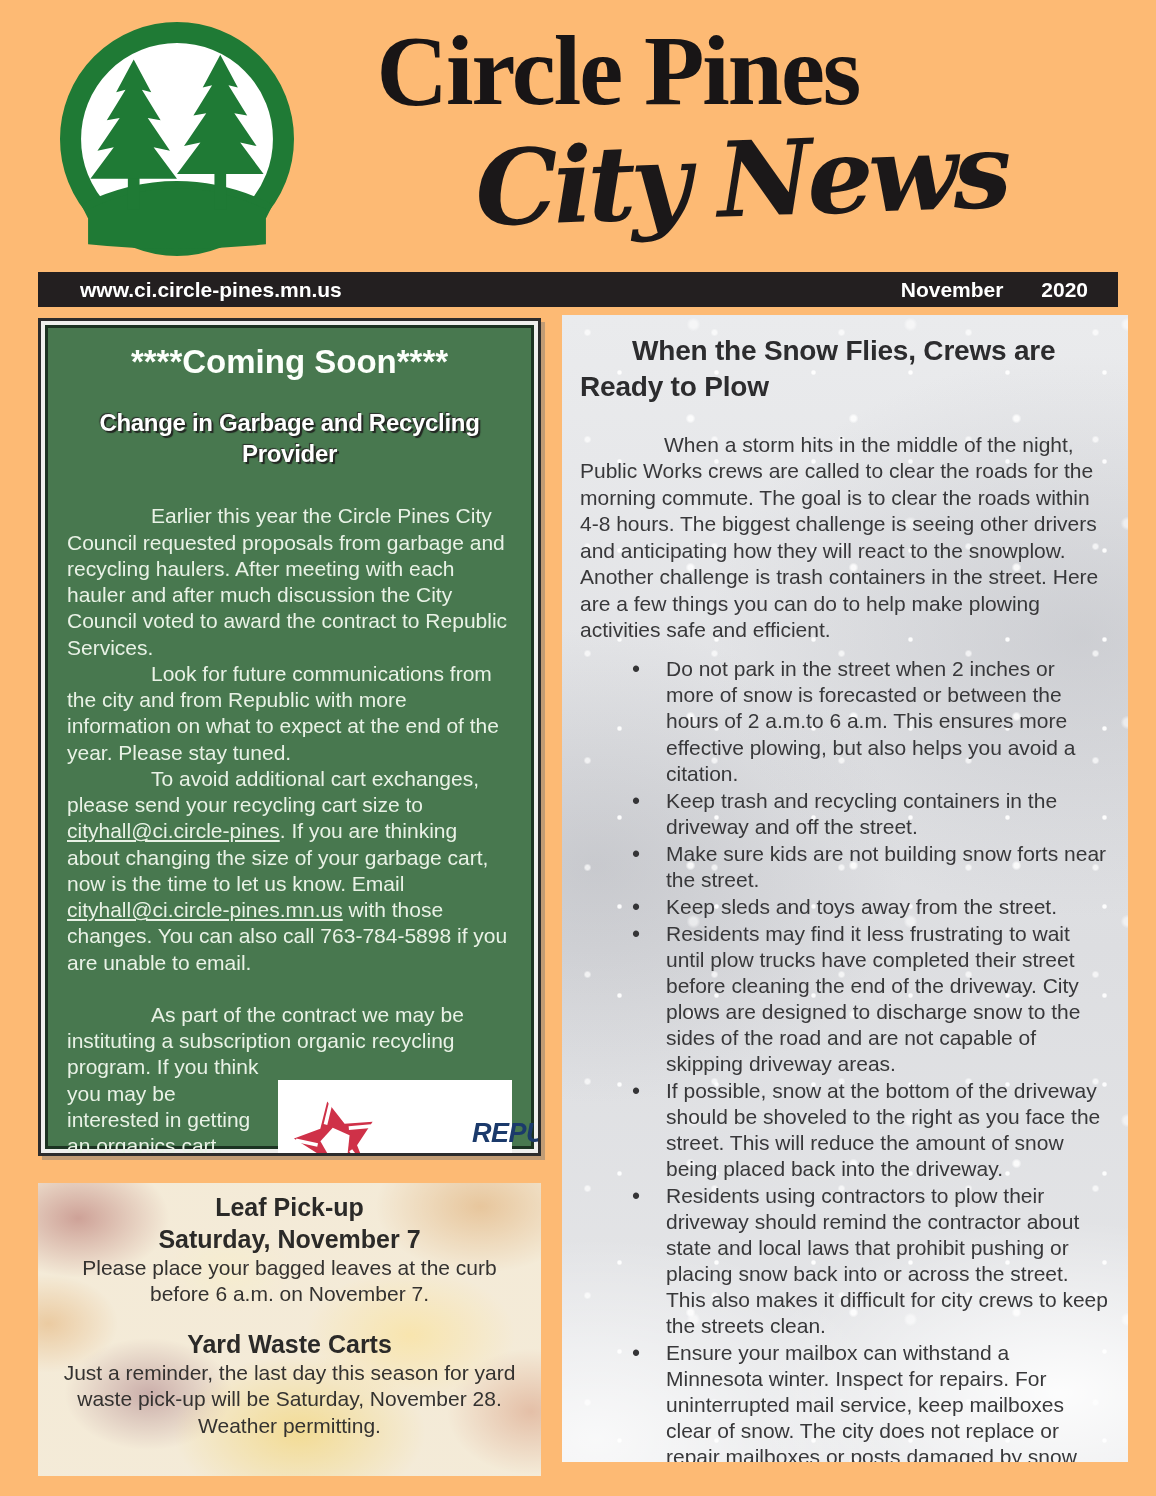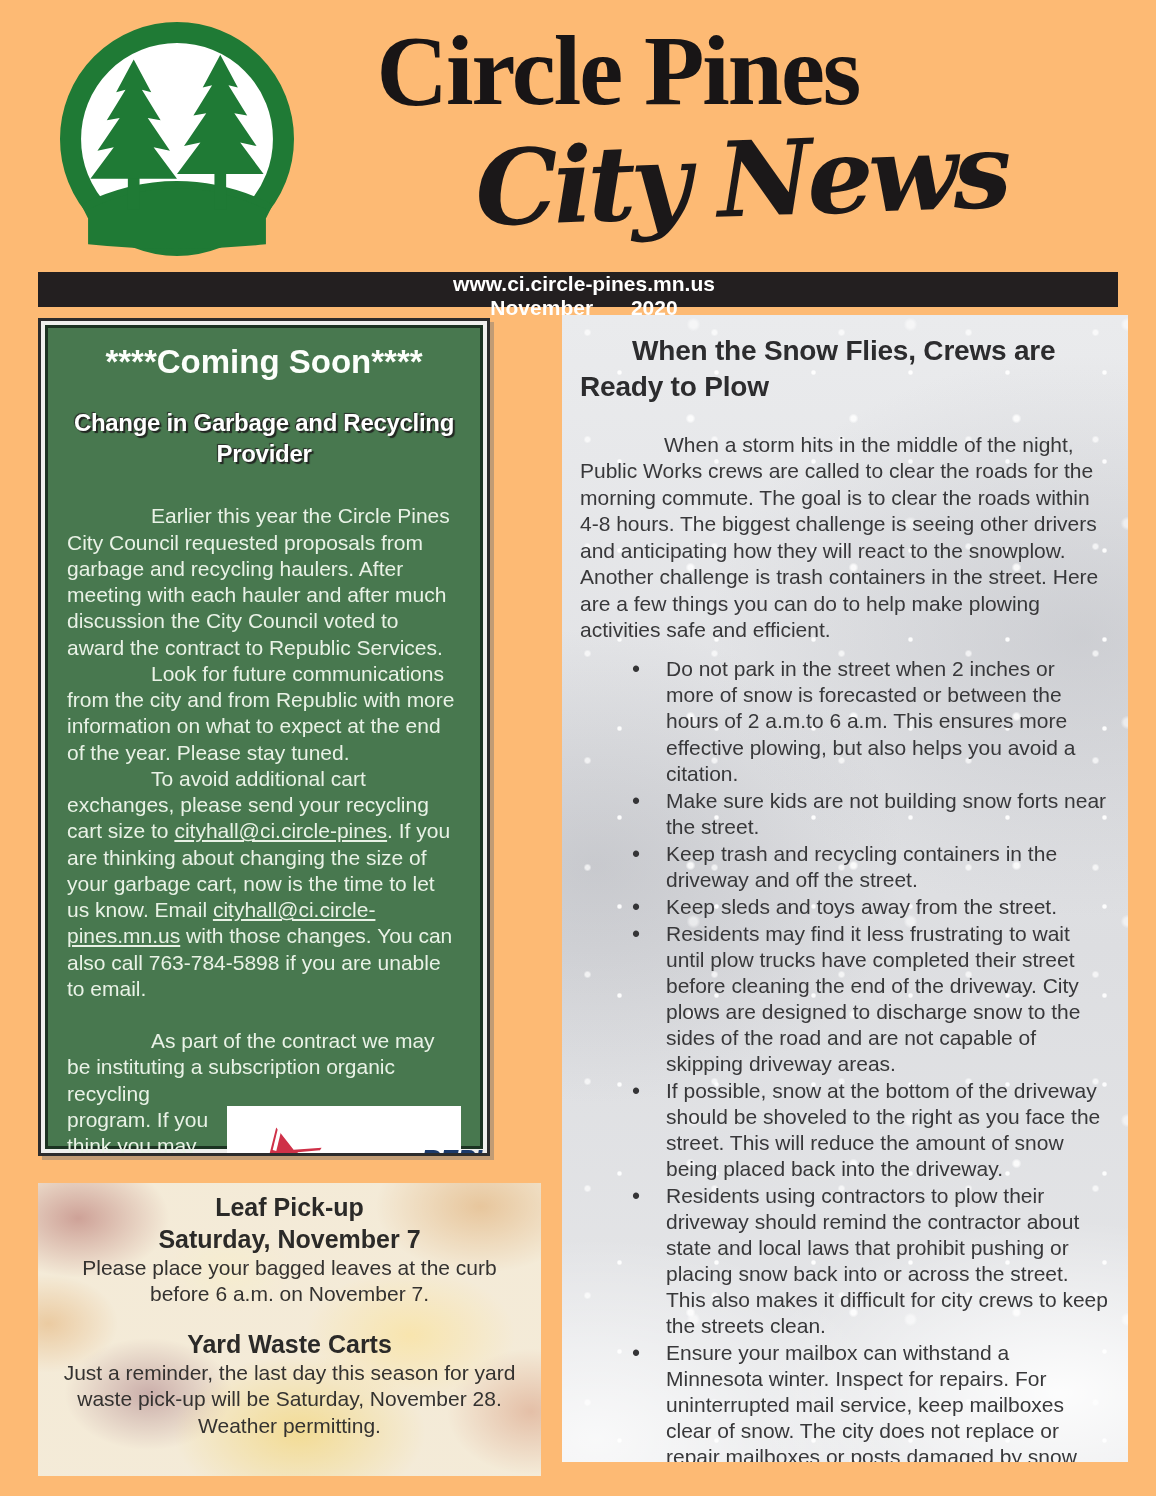--- a/index.html
+++ b/index.html
@@ -31,28 +31,28 @@
     font-size:104px; letter-spacing:-5px; color:#1b1819;
     transform:rotate(-2deg); white-space:nowrap; z-index:3;
   }
 
   
   .info-bar {
     position:absolute; left:38px; top:272px; width:1080px; height:35px;
     background:#231f20; color:#ffffff;
     display:flex; align-items:center; justify-content:space-between;
     padding:0 30px 0 42px; z-index:2;
-    font-weight:700; font-size:21px;flex-direction:column;
+    font-weight:700; font-size:21px;
   }
   .info-bar .date span { display:inline-block; }
   .info-bar .date .yr { margin-left:32px; }
 
   
   .green-box {
-    position:absolute; left:38px; top:318px; width:452px; height:838px;
+    position:absolute; left:38px; top:318px; width:503px; height:838px;
     background:#48784f;
     border:3px solid #2c2c2c;
     box-shadow: inset 0 0 0 4px #efefed, inset 0 0 0 7px #1c3322, 4px 4px 0 rgba(120,120,120,.45);
     padding:20px 26px 18px 26px;
     color:#e9f2e6; overflow:hidden;
   }
   .gb-title {
     text-align:center; font-weight:700; font-size:33px; color:#fcfffb;
     margin:2px 0 26px 0; letter-spacing:0;
   }
@@ -213,22 +213,22 @@
     <div class="leaf-p">Please place your bagged leaves at the curb before 6 a.m. on November 7.</div>
     <div class="leaf-h second">Yard Waste Carts</div>
     <div class="leaf-p">Just a reminder, the last day this season for yard waste pick-up will be Saturday, November 28. Weather permitting.</div>
   </div>
 
   <div class="snow-col">
     <div class="snow-title">When the Snow Flies, Crews are Ready to Plow</div>
     <p class="snow-intro">When a storm hits in the middle of the night, Public Works crews are called to clear the roads for the morning commute. The goal is to clear the roads within 4-8 hours. The biggest challenge is seeing other drivers and anticipating how they will react to the snowplow. Another challenge is trash containers in the street. Here are a few things you can do to help make plowing activities safe and efficient.</p>
     <ul class="snow-list">
         <li>Do not park in the street when 2 inches or more of snow is forecasted or between the hours of 2 a.m.to 6 a.m. This ensures more effective plowing, but also helps you avoid a citation.</li>
+        <li>Keep trash and recycling containers in the driveway and off the street.</li>
         <li>Make sure kids are not building snow forts near the street.</li>
-        <li>Keep trash and recycling containers in the driveway and off the street.</li>
         <li>Keep sleds and toys away from the street.</li>
         <li>Residents may find it less frustrating to wait until plow trucks have completed their street before cleaning the end of the driveway. City plows are designed to discharge snow to the sides of the road and are not capable of skipping driveway areas.</li>
         <li>If possible, snow at the bottom of the driveway should be shoveled to the right as you face the street. This will reduce the amount of snow being placed back into the driveway.</li>
         <li>Residents using contractors to plow their driveway should remind the contractor about state and local laws that prohibit pushing or placing snow back into or across the street. This also makes it difficult for city crews to keep the streets clean.</li>
         <li>Ensure your mailbox can withstand a Minnesota winter. Inspect for repairs. For uninterrupted mail service, keep mailboxes clear of snow. The city does not replace or repair mailboxes or posts damaged by snow movement. However, in the event a box or post is unintentionally hit by a plow, the city will reimburse residents up to $30 for the post and up to $20 for the mailbox for repair or replacement.</li>
       </ul>
   </div>
 
 </div>
 

